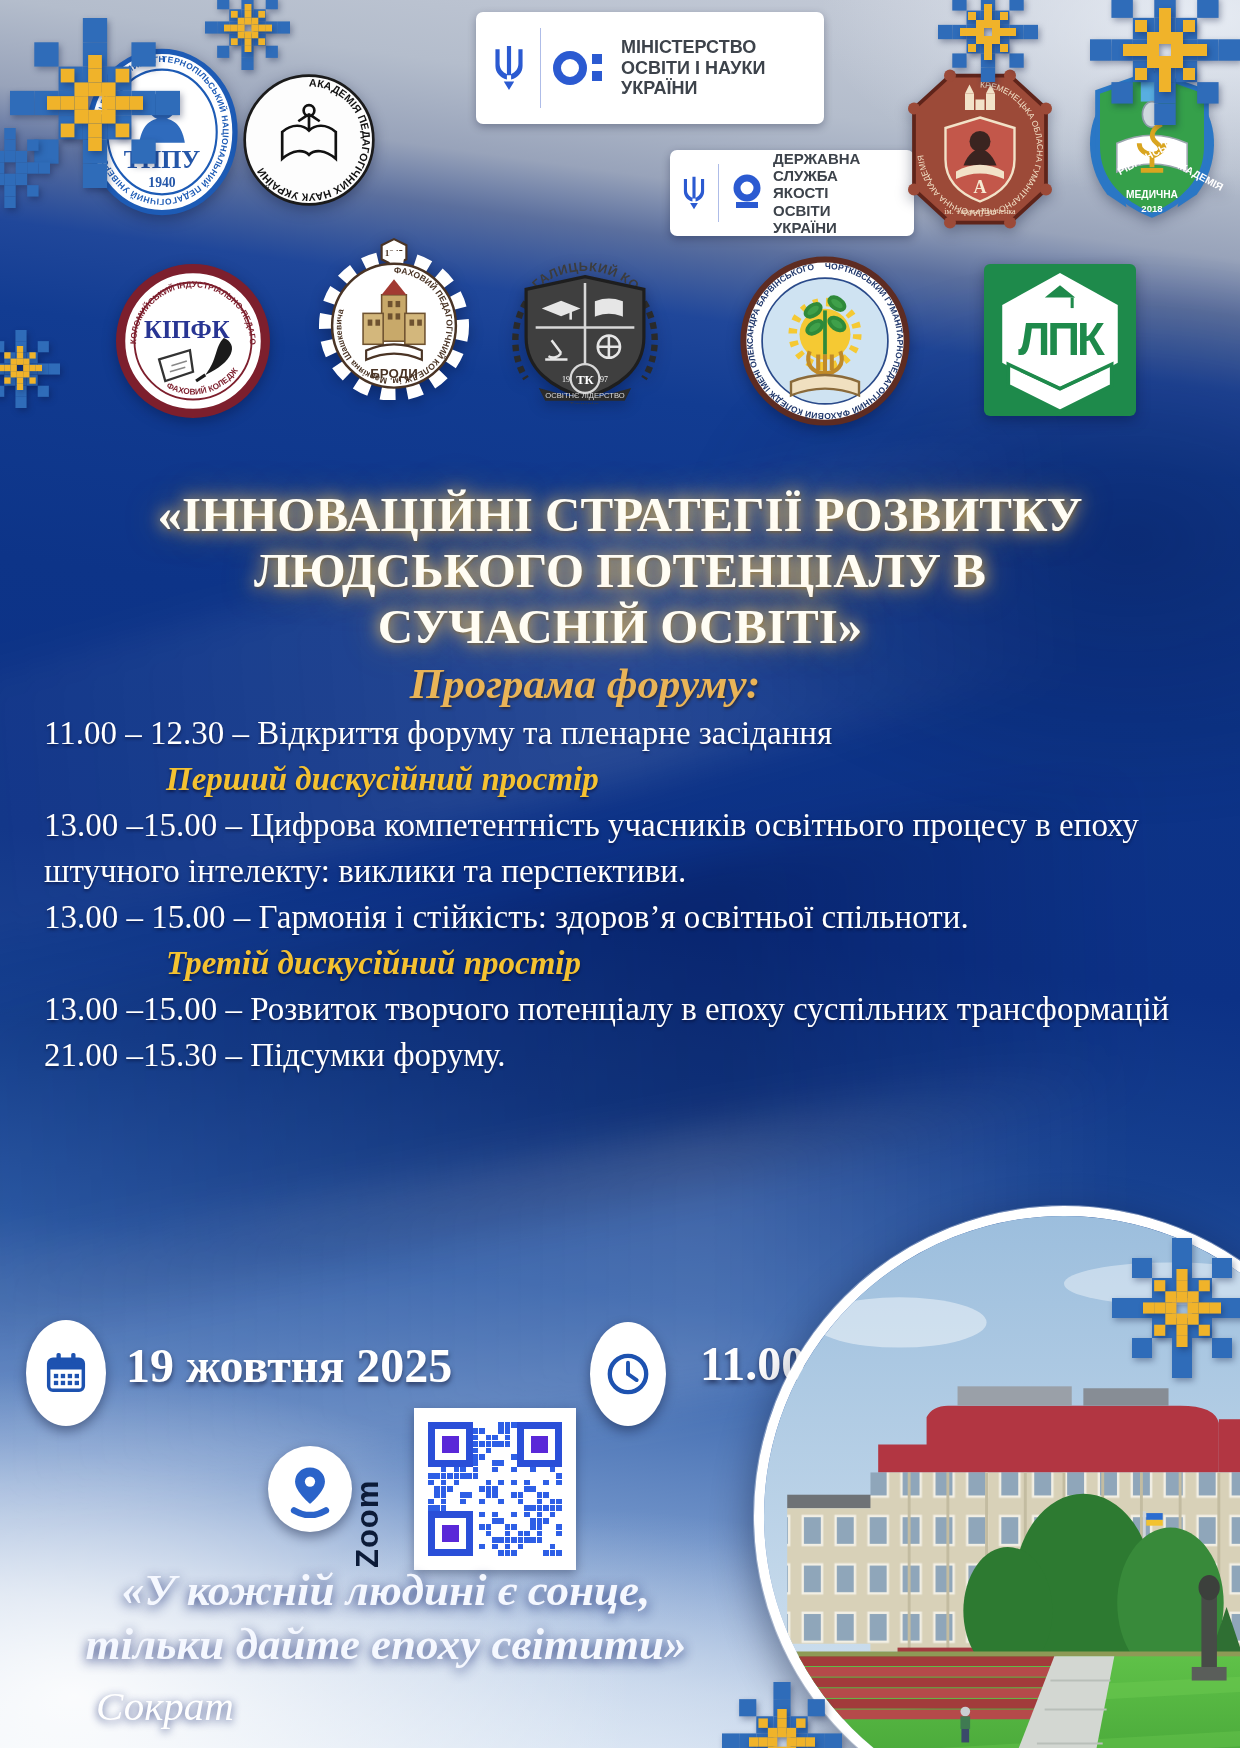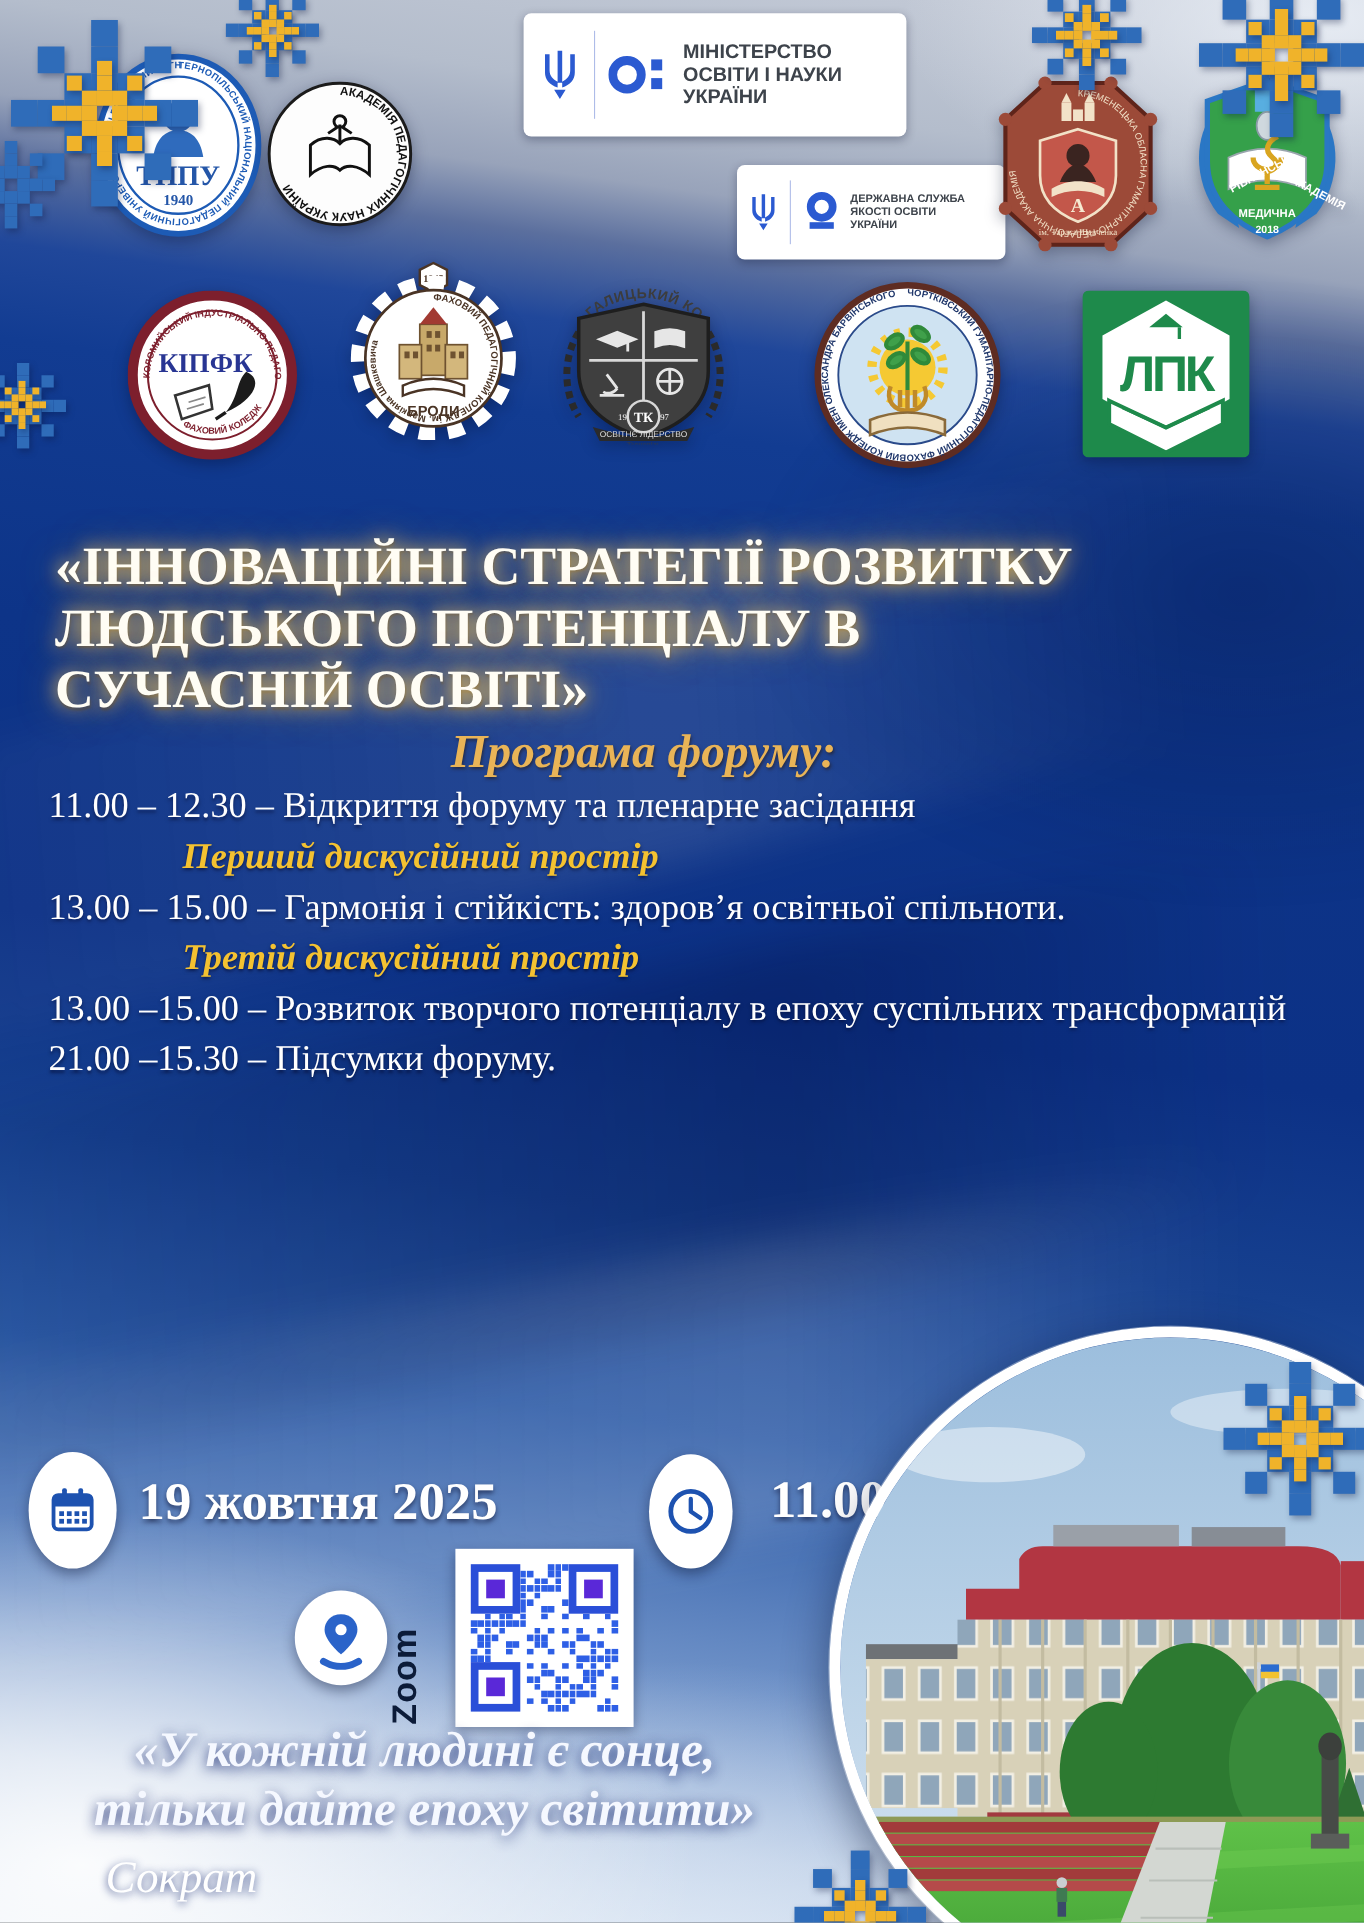--- a/index.html
+++ b/index.html
@@ -26,27 +26,27 @@
     padding:10px 14px;box-sizing:border-box;font-family:"Liberation Sans",sans-serif;
     font-weight:bold;color:#3d434b;box-shadow:0 3px 9px rgba(0,10,40,.30);
   }
   .card .mark{flex:0 0 auto}
   .card .cname{line-height:1.16}
   #card-mon{left:476px;top:12px;width:348px;height:112px}
   #card-mon .cname{font-size:18px;width:190px}
   #card-naqa{left:427px;top:146px;width:220px;height:90px;gap:8px;padding:8px 10px}
   #card-naqa .cname{font-size:12px;width:150px}
   #card-sqe{left:670px;top:150px;width:244px;height:86px;gap:8px;padding:8px 10px}
-  #card-sqe .cname{font-size:10px;width:112px}
+  #card-sqe .cname{font-size:15px;width:112px}
   .vdiv{width:1px;align-self:stretch;background:#aebce8;margin:6px 2px}
 
   .title{position:absolute;left:0;top:392px;width:100%;text-align:center;
     font-family:"Liberation Sans",sans-serif;font-weight:bold;font-style:italic;
     font-size:63px;letter-spacing:1px;color:#fff;text-shadow:2px 4px 5px rgba(0,0,40,.55)}
-  .subtitle{position:absolute;left:50px;top:487px;width:1140px;
+  .subtitle{position:absolute;left:50px;top:487px;width:1140px;text-align:center;
     font-weight:bold;font-size:49px;line-height:56px;color:#fffdf4;
     text-shadow:0 0 16px rgba(255,205,90,.95),0 0 34px rgba(255,190,60,.5),1px 2px 2px rgba(80,50,0,.35)}
   .prog-head{position:absolute;left:35px;top:659px;width:1100px;text-align:center;
     font-weight:bold;font-style:italic;font-size:43px;color:#e9b457;
     text-shadow:1px 2px 3px rgba(40,20,0,.55)}
   .program{position:absolute;left:44px;top:710px;width:1148px;font-size:33px;color:#fff}
   .program .session{line-height:46px;text-shadow:0 2px 3px rgba(0,0,30,.5)}
   .program .space{line-height:46px;margin-left:122px;color:#f4c231;font-style:italic;font-weight:bold;
     text-shadow:0 2px 3px rgba(0,0,30,.55)}
 
@@ -384,20 +384,21 @@
   <div class="subtitle">
     <div>«ІННОВАЦІЙНІ СТРАТЕГІЇ РОЗВИТКУ</div>
     <div>ЛЮДСЬКОГО ПОТЕНЦІАЛУ В</div>
     <div>СУЧАСНІЙ ОСВІТІ»</div>
   </div>
   <div class="prog-head">Програма форуму:</div>
 
   <div class="program">
     <div class="session">11.00 – 12.30 – Відкриття форуму та пленарне засідання</div>
     <div class="space">Перший дискусійний простір</div>
+    <div class="session">13.00 –15.00 – Цифрова компетентність учасників освітнього процесу в епоху штучного інтелекту: виклики та перспективи.</div>
     <div class="session">13.00 – 15.00 – Гармонія і стійкість: здоров’я освітньої спільноти.</div>
     <div class="space">Третій дискусійний простір</div>
     <div class="session">13.00 –15.00 – Розвиток творчого потенціалу в епоху суспільних трансформацій</div>
     <div class="session">21.00 –15.30 – Підсумки форуму.</div>
   </div>
 
   <div class="badge" id="cal-badge">
     <svg width="52" height="52" viewBox="0 0 60 60">
       <rect x="10" y="14" width="40" height="36" rx="5" fill="#fff" stroke="#1d52b0" stroke-width="4"></rect>
       <path d="M10,19 a5,5 0 0,1 5,-5 h30 a5,5 0 0,1 5,5 v7 h-40 z" fill="#1d52b0"></path>

